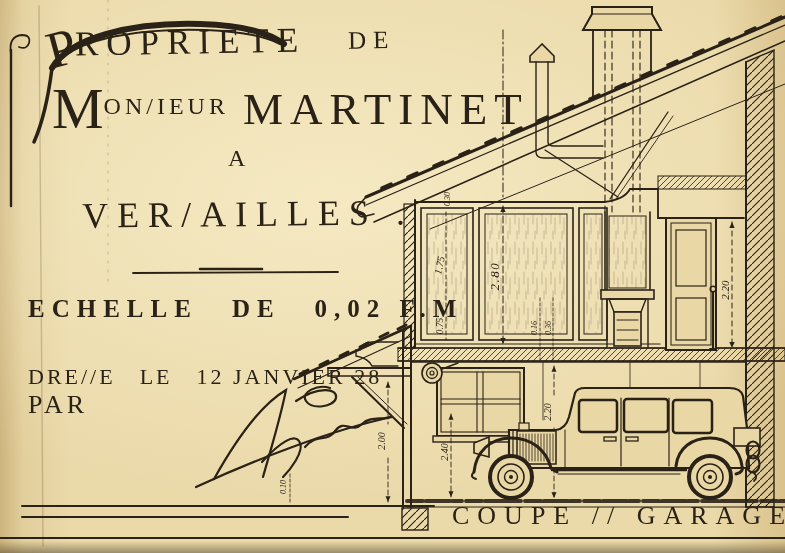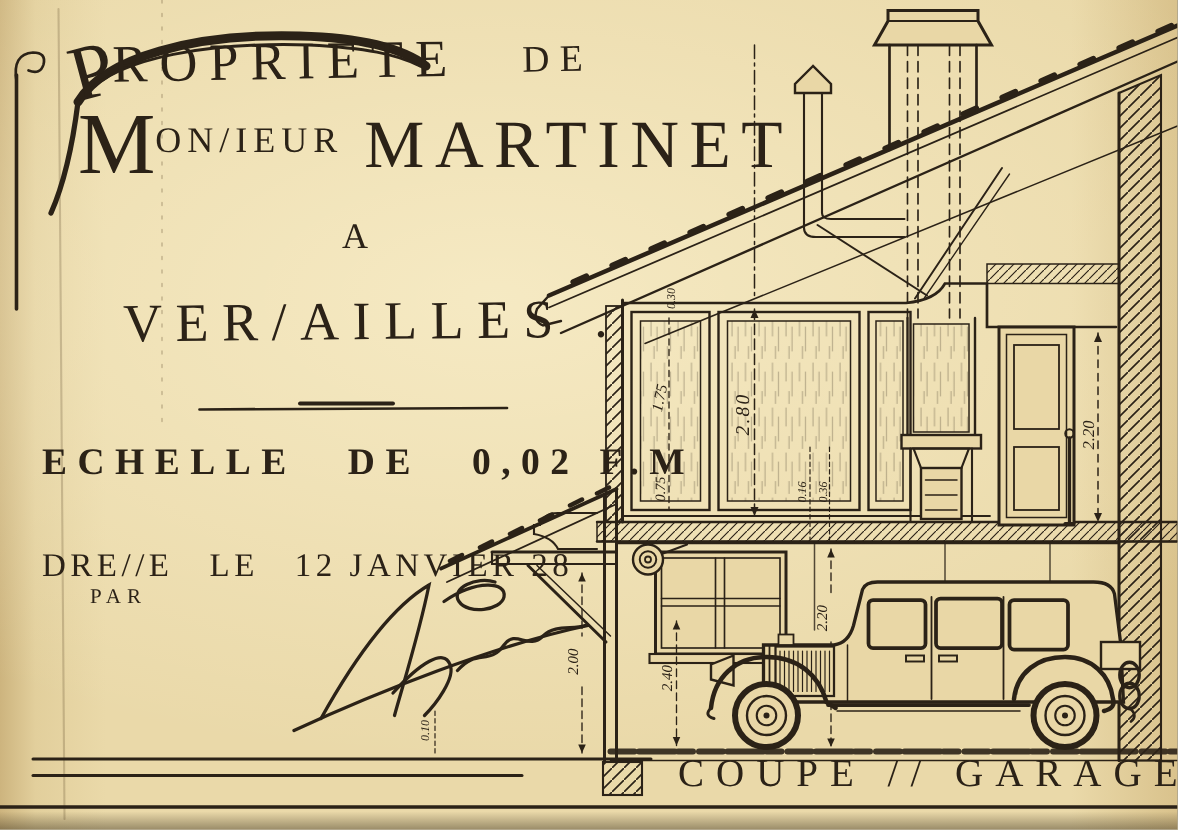--- a/index.html
+++ b/index.html
@@ -12,31 +12,31 @@
     font-family:"Liberation Serif",serif;color:#2b2217;
   }
   .page::after{content:"";position:absolute;left:0;right:0;bottom:0;height:12px;
     background:linear-gradient(rgba(0,0,0,0),rgba(58,48,28,.45));pointer-events:none;}
   .art{position:absolute;left:0;top:0;width:785px;height:553px;}
   .lt{position:absolute;white-space:nowrap;line-height:1;}
   .t-prop{left:46px;top:16px;transform:rotate(-1deg);}
   .init-p{display:inline-block;font-size:52px;transform:rotate(-14deg) translateY(4px);letter-spacing:0;}
   .prop-rest{font-size:35px;letter-spacing:8px;vertical-align:6px;}
   .prop-de{font-size:25px;letter-spacing:7px;margin-left:42px;vertical-align:8px;}
-  .t-mons{left:52px;top:67px;}
+  .t-mons{left:52px;top:80px;}
   .init-m{display:inline-block;font-size:58px;}
   .mons-rest{font-size:24px;letter-spacing:4px;vertical-align:14px;}
   .owner{font-size:45px;letter-spacing:7px;margin-left:14px;vertical-align:4px;}
   .t-a{left:228px;top:146px;font-size:24px;}
   .t-city{left:82px;top:196px;font-size:36px;letter-spacing:9px;transform:rotate(-.6deg);}
   .t-ech{left:28px;top:296px;font-size:25px;letter-spacing:7px;font-weight:bold;}
   .t-ech .sp{margin-left:34px;}
   .t-dresse{left:28px;top:366px;font-size:22px;letter-spacing:3px;text-align:center;}
   .t-dresse .sp{margin-left:24px;}
-  .t-par{left:28px;top:392px;font-size:14px;letter-spacing:4px;margin-left:32px;}
+  .t-par{left:28px;top:392px;font-size:26px;letter-spacing:4px;}
   .t-coupe{left:452px;top:503px;font-size:26px;letter-spacing:8px;}
   .dim{font-family:"Liberation Serif",serif;font-style:italic;fill:#2b2217;stroke:none;}
 </style>
 </head>
 <body>
 
 <div class="page">
 
 <svg class="art" viewBox="0 0 785 553" stroke="#2b2217" fill="none" stroke-linecap="round">
   <defs>

